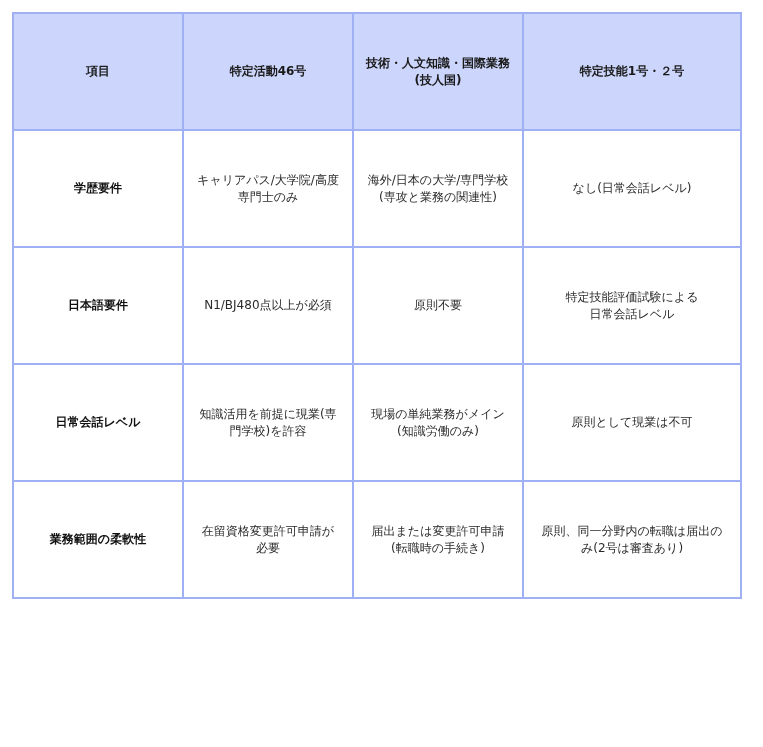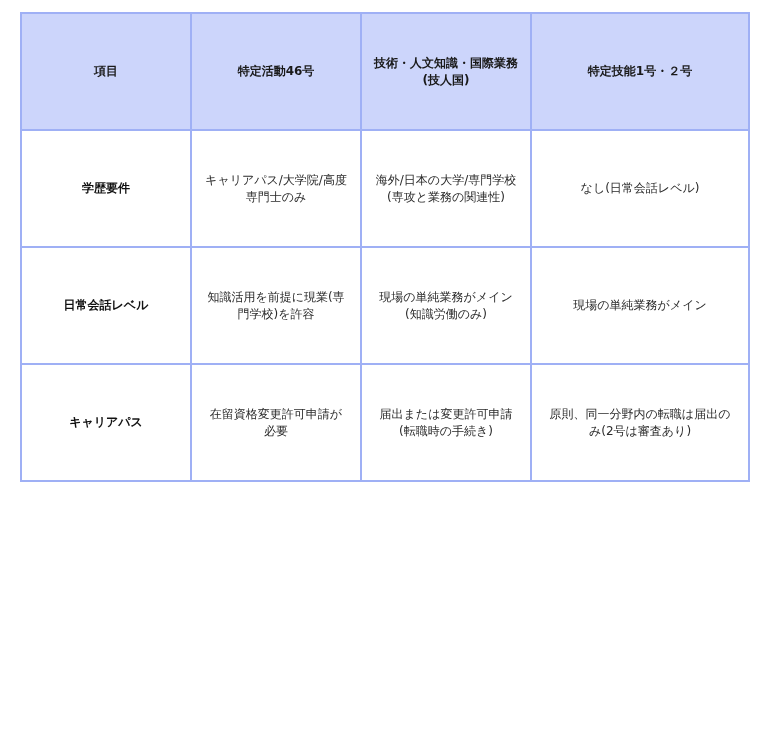--- a/index.html
+++ b/index.html
@@ -9,21 +9,21 @@
       width: 763px;
       height: 747px;
       overflow: hidden;
     }
     body {
       font-family: "DejaVu Sans", "Liberation Sans", sans-serif;
       color: #222222;
     }
     .wrap {
       position: absolute;
-      left: 20px;
+      left: 12px;
       top: 12px;
     }
     table {
       border-collapse: collapse;
       table-layout: fixed;
       width: 728px;
       border: 2px solid #9fb0f5;
     }
     col.c0 { width: 170px; }
     col.c1 { width: 170px; }
@@ -74,26 +74,33 @@
       </tr>
     </thead>
     <tbody>
       <tr>
         <td class="rowhead">学歴要件</td>
         <td>キャリアパス/大学院/高度専門士のみ</td>
         <td>海外/日本の大学/専門学校(専攻と業務の関連性)</td>
         <td>なし(日常会話レベル)</td>
       </tr>
       <tr>
+        <td class="rowhead">日本語要件</td>
+        <td>N1/BJ480点以上が必須</td>
+        <td>原則不要</td>
+        <td style="white-space: pre-line;">特定技能評価試験による
+日常会話レベル</td>
+      </tr>
+      <tr>
         <td class="rowhead">日常会話レベル</td>
         <td>知識活用を前提に現業(専門学校)を許容</td>
         <td>現場の単純業務がメイン(知識労働のみ)</td>
-        <td>現場の単純業務がメイン</td>
+        <td>原則として現業は不可</td>
       </tr>
       <tr>
-        <td class="rowhead">キャリアパス</td>
+        <td class="rowhead">業務範囲の柔軟性</td>
         <td>在留資格変更許可申請が必要</td>
         <td>届出または変更許可申請(転職時の手続き)</td>
         <td>原則、同一分野内の転職は届出のみ(2号は審査あり)</td>
       </tr>
     </tbody>
   </table>
 </div>
 
 </body></html>

